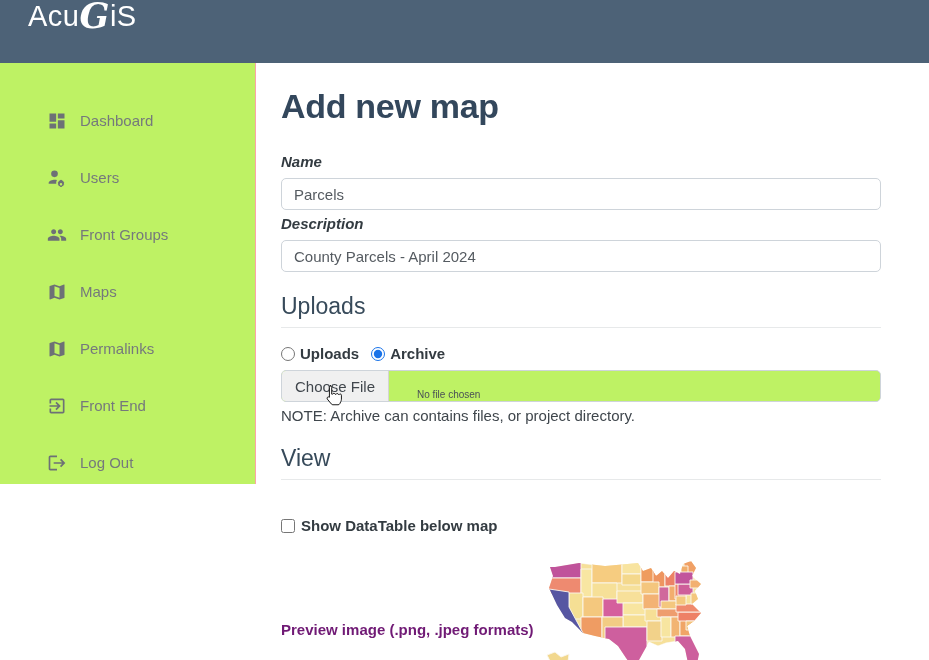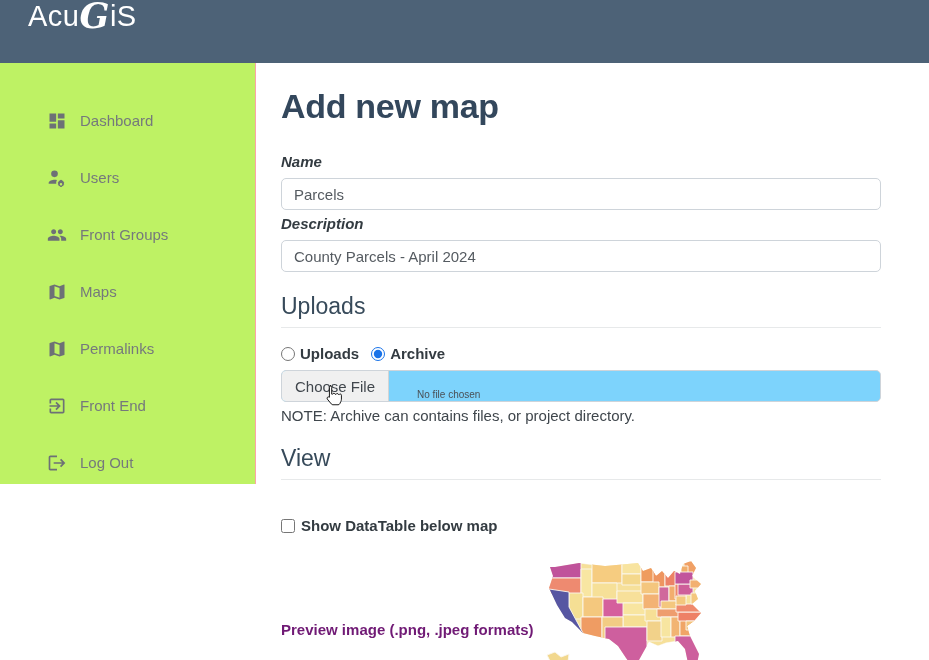--- a/index.html
+++ b/index.html
@@ -28,21 +28,21 @@
   .field-label { margin:27px 0 8px; font-size:15px; font-weight:700; color:#333b41;font-style:italic; }
   .field-label.tight { margin-top:5px; }
   .text-input { width:100%; height:32px; border:1px solid #ced4da; border-radius:5px;
     padding:0 12px; font-size:15px; color:#555b61; font-family:inherit; background:#fff; }
   h2.section-heading { margin-top:21px; font-size:23px; font-weight:400; color:#374a5a;
     padding-bottom:7px; border-bottom:1px solid #e7e9ea; margin-bottom:17px; }
   .radio-row { display:flex; align-items:center; font-size:15px; font-weight:700;
     color:#333b41; }
   .radio-row input { width:14px; height:14px; accent-color:#1a73e8; margin-right:5px; }
   .file-box { margin-top:8px; height:32px; border:1px solid #ced4da; border-radius:5px;
-    display:flex; align-items:stretch; overflow:hidden; background:#7dd3fc; }
+    display:flex; align-items:stretch; overflow:hidden; background:#bef264; }
   .file-btn { background:#f0f0f0; border:none; border-right:1px solid #d4d4d4;
     padding:0 13px; font-size:15px; color:#41474d; font-family:inherit; cursor:pointer; }
   .file-status { align-self:center; padding-left:28px; font-size:10px; color:#4a5056;margin-top:16px; }
   .note-text { margin-top:5px; font-size:15px; color:#3f464c; }
   .check-row { display:flex; align-items:center; font-size:15px; font-weight:700;
     color:#333b41;margin-top:37px; }
   .check-row input { width:14px; height:14px; accent-color:#1a73e8; margin-right:6px; }
   .preview-row { margin-top:25px; display:flex; align-items:center; }
   .preview-label { width:264px; font-size:15px; font-weight:700; color:#701a75; }
   .map-thumb { width:168px; height:140px; flex:0 0 auto; }

